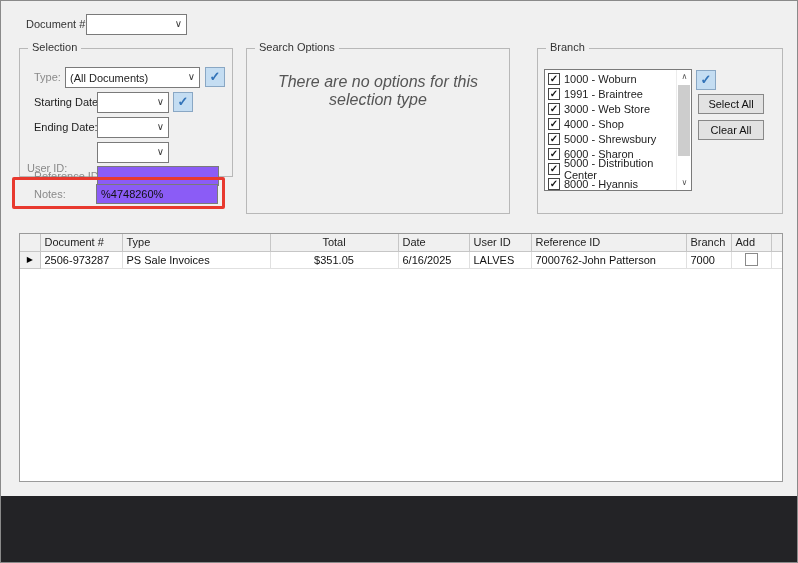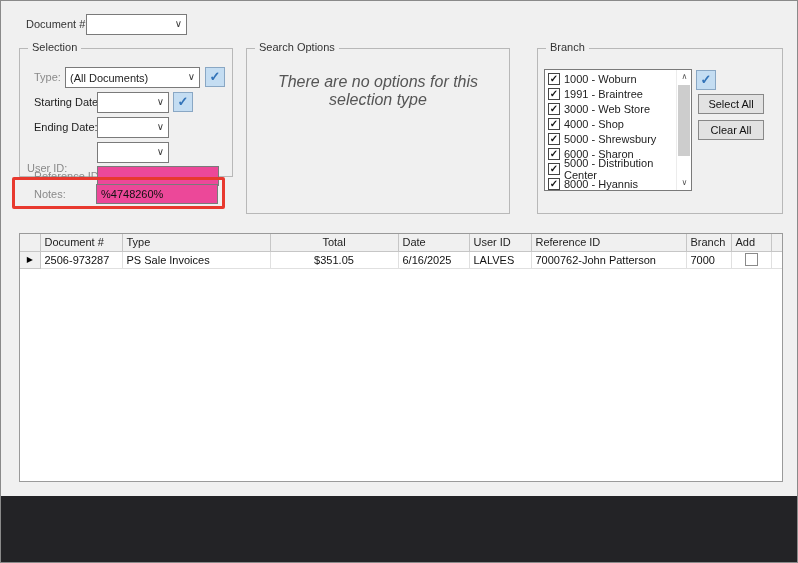--- a/index.html
+++ b/index.html
@@ -17,21 +17,21 @@
     color:#222; cursor:default;
   }
   .combo .chev { position:absolute; right:4px; top:3px; color:#3c3c3c; font-size:10px; }
   
   .group { position:absolute; border:1px solid #b8b8b8; }
   .gtitle { position:absolute; top:-8px; left:8px; background:#f0f0f0; padding:0 4px; color:#333; }
   
   .flabel { position:absolute; color:#8a8a8a; }
   .flabel.dark { color:#1c1c1c; }
   .textbox {
-    position:absolute; background:#ec4899; border:1px solid #7a7a7a; height:20px;
+    position:absolute; background:#8b5cf6; border:1px solid #7a7a7a; height:20px;
     font-family:"Liberation Sans", sans-serif; font-size:11px; padding:0 4px; color:#111;
   }
   .bluecheck {
     position:absolute; width:20px; height:20px; background:#c4ddf2; border:1px solid #89a7c4;
     color:#3273b8; font-weight:bold; font-size:13px; line-height:18px; text-align:center; cursor:pointer;
   }
   .highlight-rect {
     position:absolute; left:11px; top:176px; width:213px; height:32px;
     border:3px solid #e8392e; border-radius:2px; pointer-events:none; z-index:5;
   }

